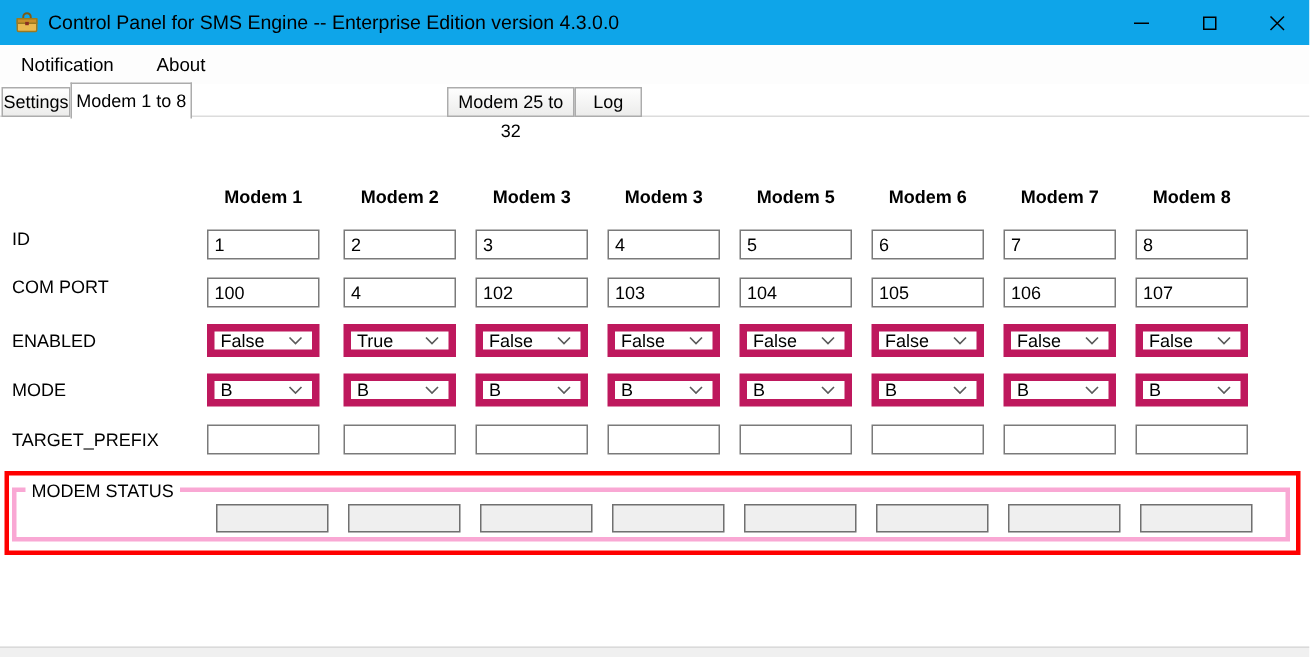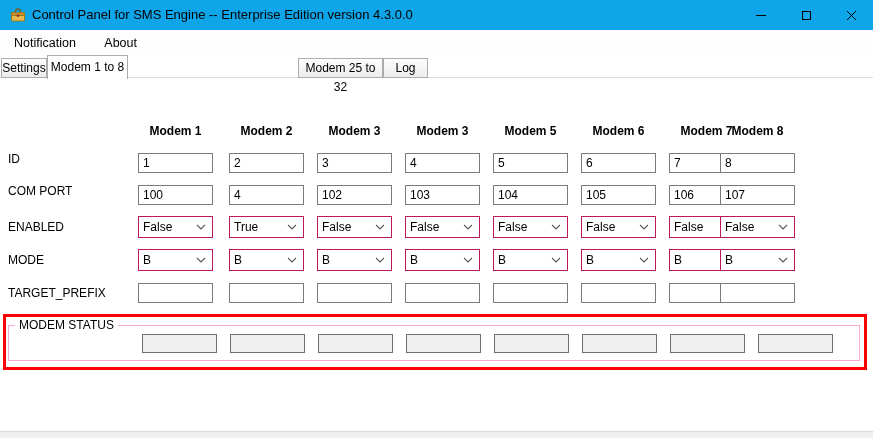--- a/index.html
+++ b/index.html
@@ -29,41 +29,41 @@
          background:linear-gradient(#fefefe,#ececeb); border:1px solid #acacac; z-index:2; cursor:default; }
   .tab.active { top:55px; height:24px; line-height:23px; background:#fff; border-bottom:none; z-index:3; }
   .t0 { left:1px;  width:46px; }
   .t1 { left:47px; width:81px; }
   .t2 { left:128px; width:86px; }
   .t3 { left:213px; width:86px; }
   .t4 { left:298px; width:85px; }
   .t5 { left:383px; width:45px; }
 
   
-  .c0{left:138px}.c1{left:229px}.c2{left:317px}.c3{left:405px}.c4{left:493px}.c5{left:581px}.c6{left:669px}.c7{left:720px}
+  .c0{left:138px}.c1{left:229px}.c2{left:317px}.c3{left:405px}.c4{left:493px}.c5{left:581px}.c6{left:669px}.c7{left:757px}
 
   .hdr { position:absolute; top:124px; width:75px; text-align:center; font-size:12px; font-weight:bold; }
 
   .rowlabel { position:absolute; left:8px; font-size:12px; white-space:nowrap; }
 
   .tb { position:absolute; width:75px; height:20px; border:1px solid #7a7a7a; background:#fff;
         font-family:"Liberation Sans", sans-serif; font-size:12px; padding:1px 4px; outline:none; }
   .r-id  { top:153px; }
   .r-com { top:185px; }
   .r-tp  { top:283px; }
 
-  .combo { position:absolute; width:75px; height:22px; border:1px solid #be185d; background:#fff;
+  .combo { position:absolute; width:75px; height:22px; border:5px solid #be185d; background:#fff;
            display:flex; align-items:center; justify-content:space-between; padding:0 6px 0 4px;
            font-size:12px; cursor:default; }
   .r-en   { top:216px; }
   .r-mode { top:249px; }
   .combo-text { white-space:nowrap; overflow:hidden; }
 
   
-  #status-group { position:absolute; left:8px; top:325px; width:852px; height:36px; border:1px solid #f9a8d4; }
+  #status-group { position:absolute; left:8px; top:325px; width:852px; height:36px; border:3px solid #f9a8d4; }
   #status-group-label { position:absolute; left:6px; top:-8px; background:#fff; padding:0 4px; font-size:12px; white-space:nowrap; }
   .sbox { position:absolute; top:8px; width:75px; height:19px; background:#efefef; border:1px solid #707070; }
   .s0{left:133px}.s1{left:221px}.s2{left:309px}.s3{left:397px}.s4{left:485px}.s5{left:573px}.s6{left:661px}.s7{left:749px}
 
   #highlight-rect { position:absolute; left:3px; top:314px; width:864px; height:56px;
                     border:3px solid #ff0000; pointer-events:none; z-index:5; }
 
   #bottom-strip { position:absolute; left:0; top:431px; width:873px; height:7px;
                   background:#f0f0f0; border-top:1px solid #dadada; }
 </style>

